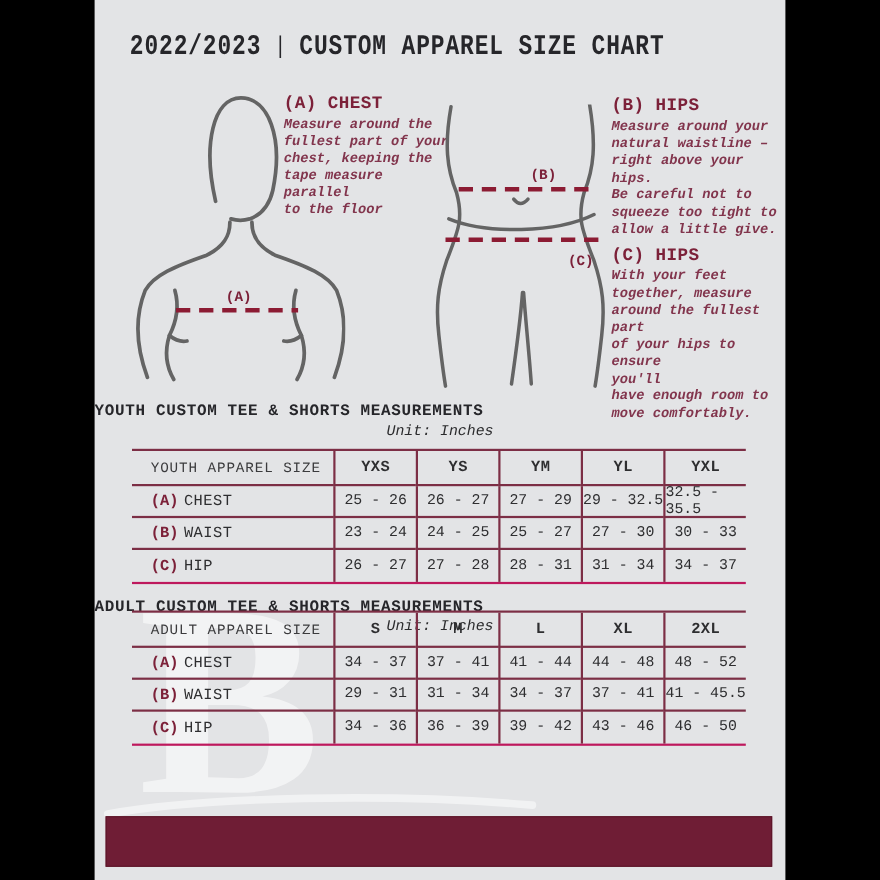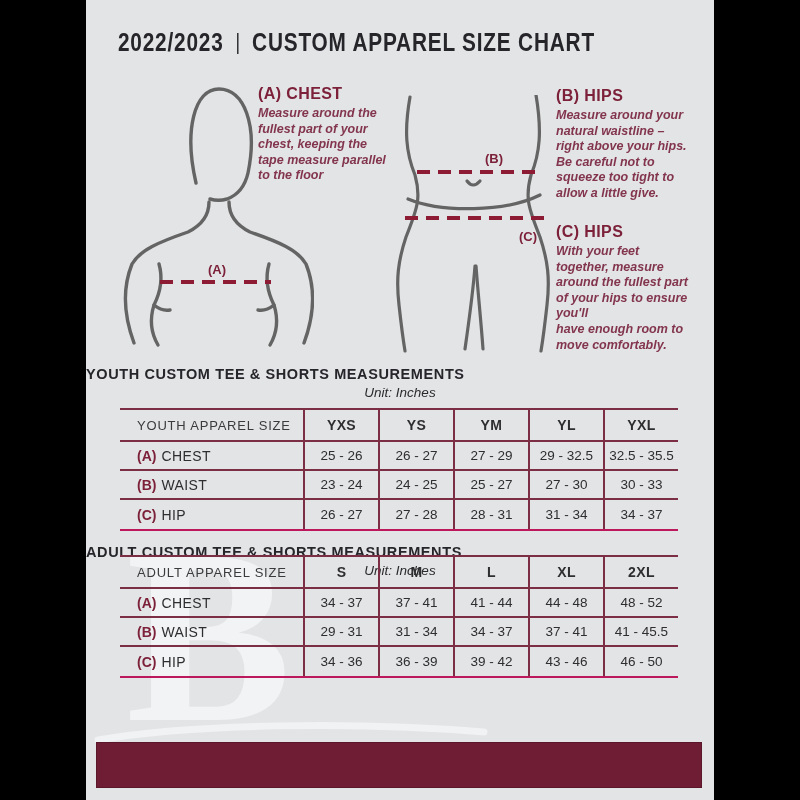--- a/index.html
+++ b/index.html
@@ -8,21 +8,21 @@
 
   .page { position:relative; width:628px; height:800px; margin-left:86px;
           background:#e3e4e6; overflow:hidden; }
 
   
   .watermark-b { position:absolute; left:40px; top:528px; font-family:"Liberation Serif", serif;
                  font-weight:bold; font-size:248px; line-height:0.88; color:rgba(255,255,255,0.55);
                  z-index:0; }
   .watermark-swoosh { position:absolute; left:6px; top:718px; z-index:0; }
 
-  .content { position:absolute; inset:0; z-index:1; }
+  .content { position:absolute; inset:0; z-index:1;font-family:Liberation Mono, monospace; }
 
   
   .header { position:absolute; top:20px; left:32px; right:16px; height:44px;
             display:flex; justify-content:space-between; align-items:center; }
   .title-group { display:flex; align-items:center; gap:13px;
                  transform:scaleX(0.80); transform-origin:left center; white-space:nowrap; }
   .title-year, .title-main { font-size:26px; font-weight:bold; color:#26262a; letter-spacing:1px; }
   .title-pipe { font-size:22px; font-weight:normal; color:#26262a; padding:0 2px; }
 
   

